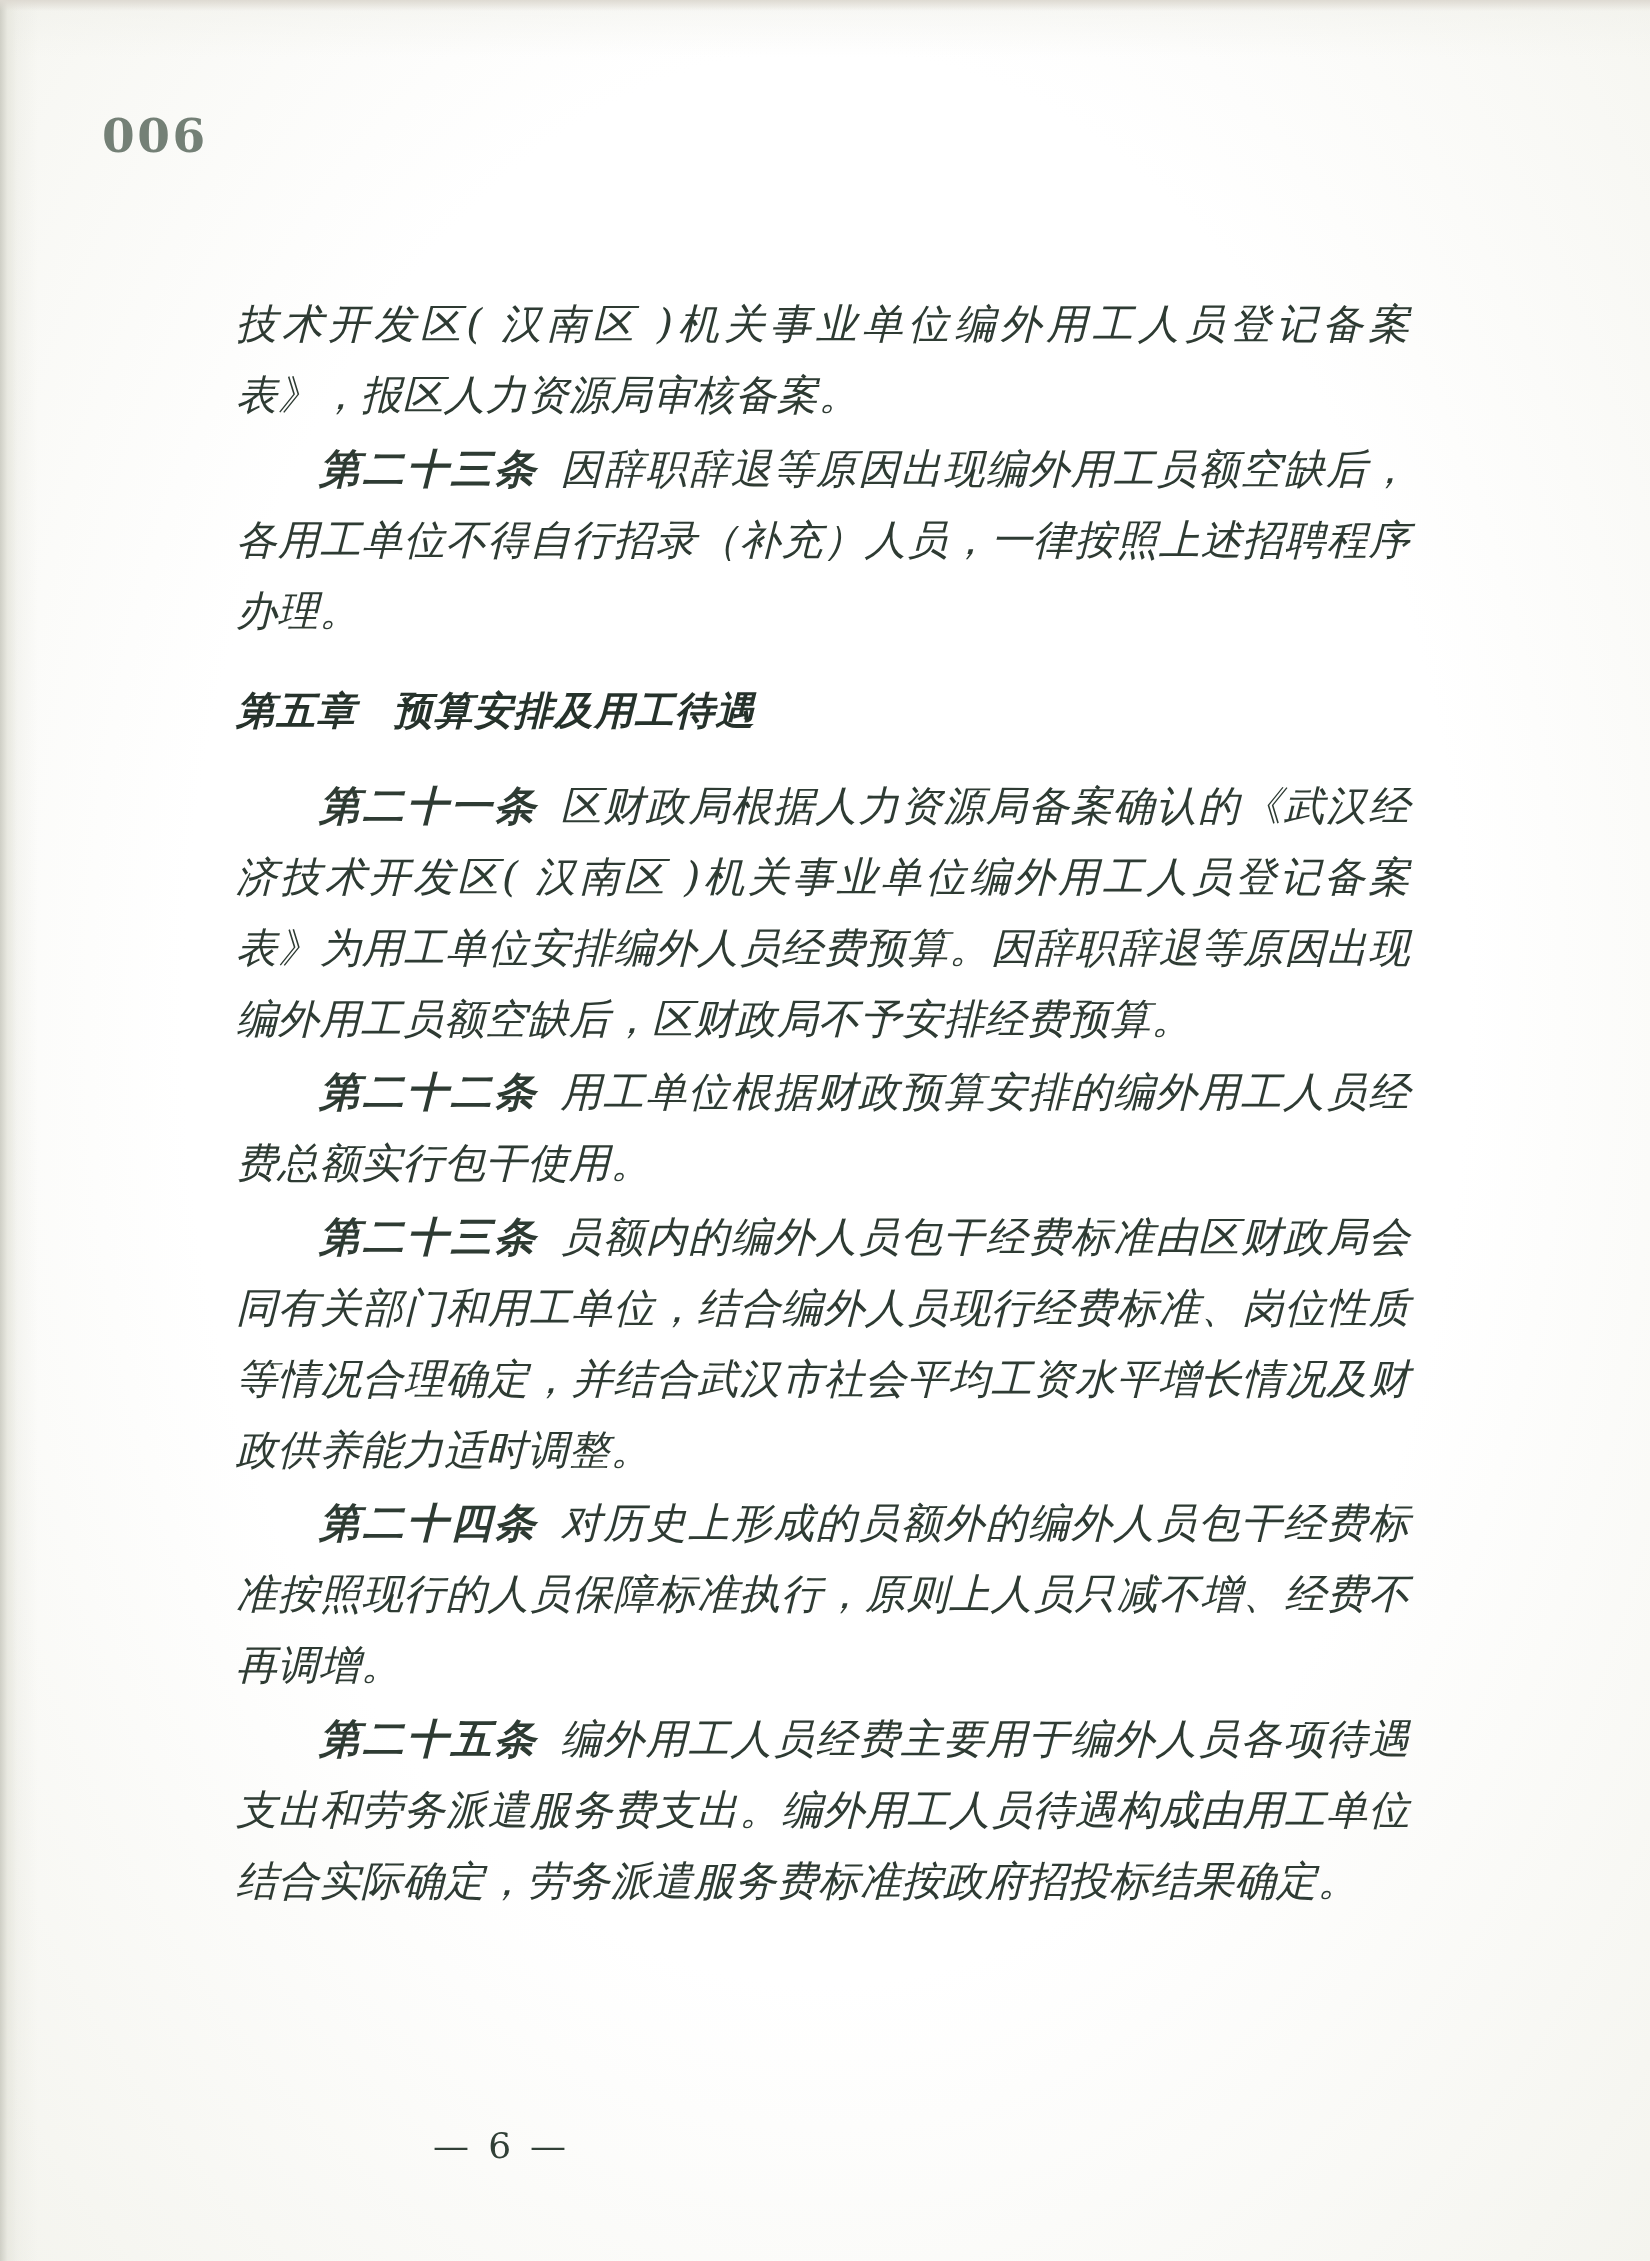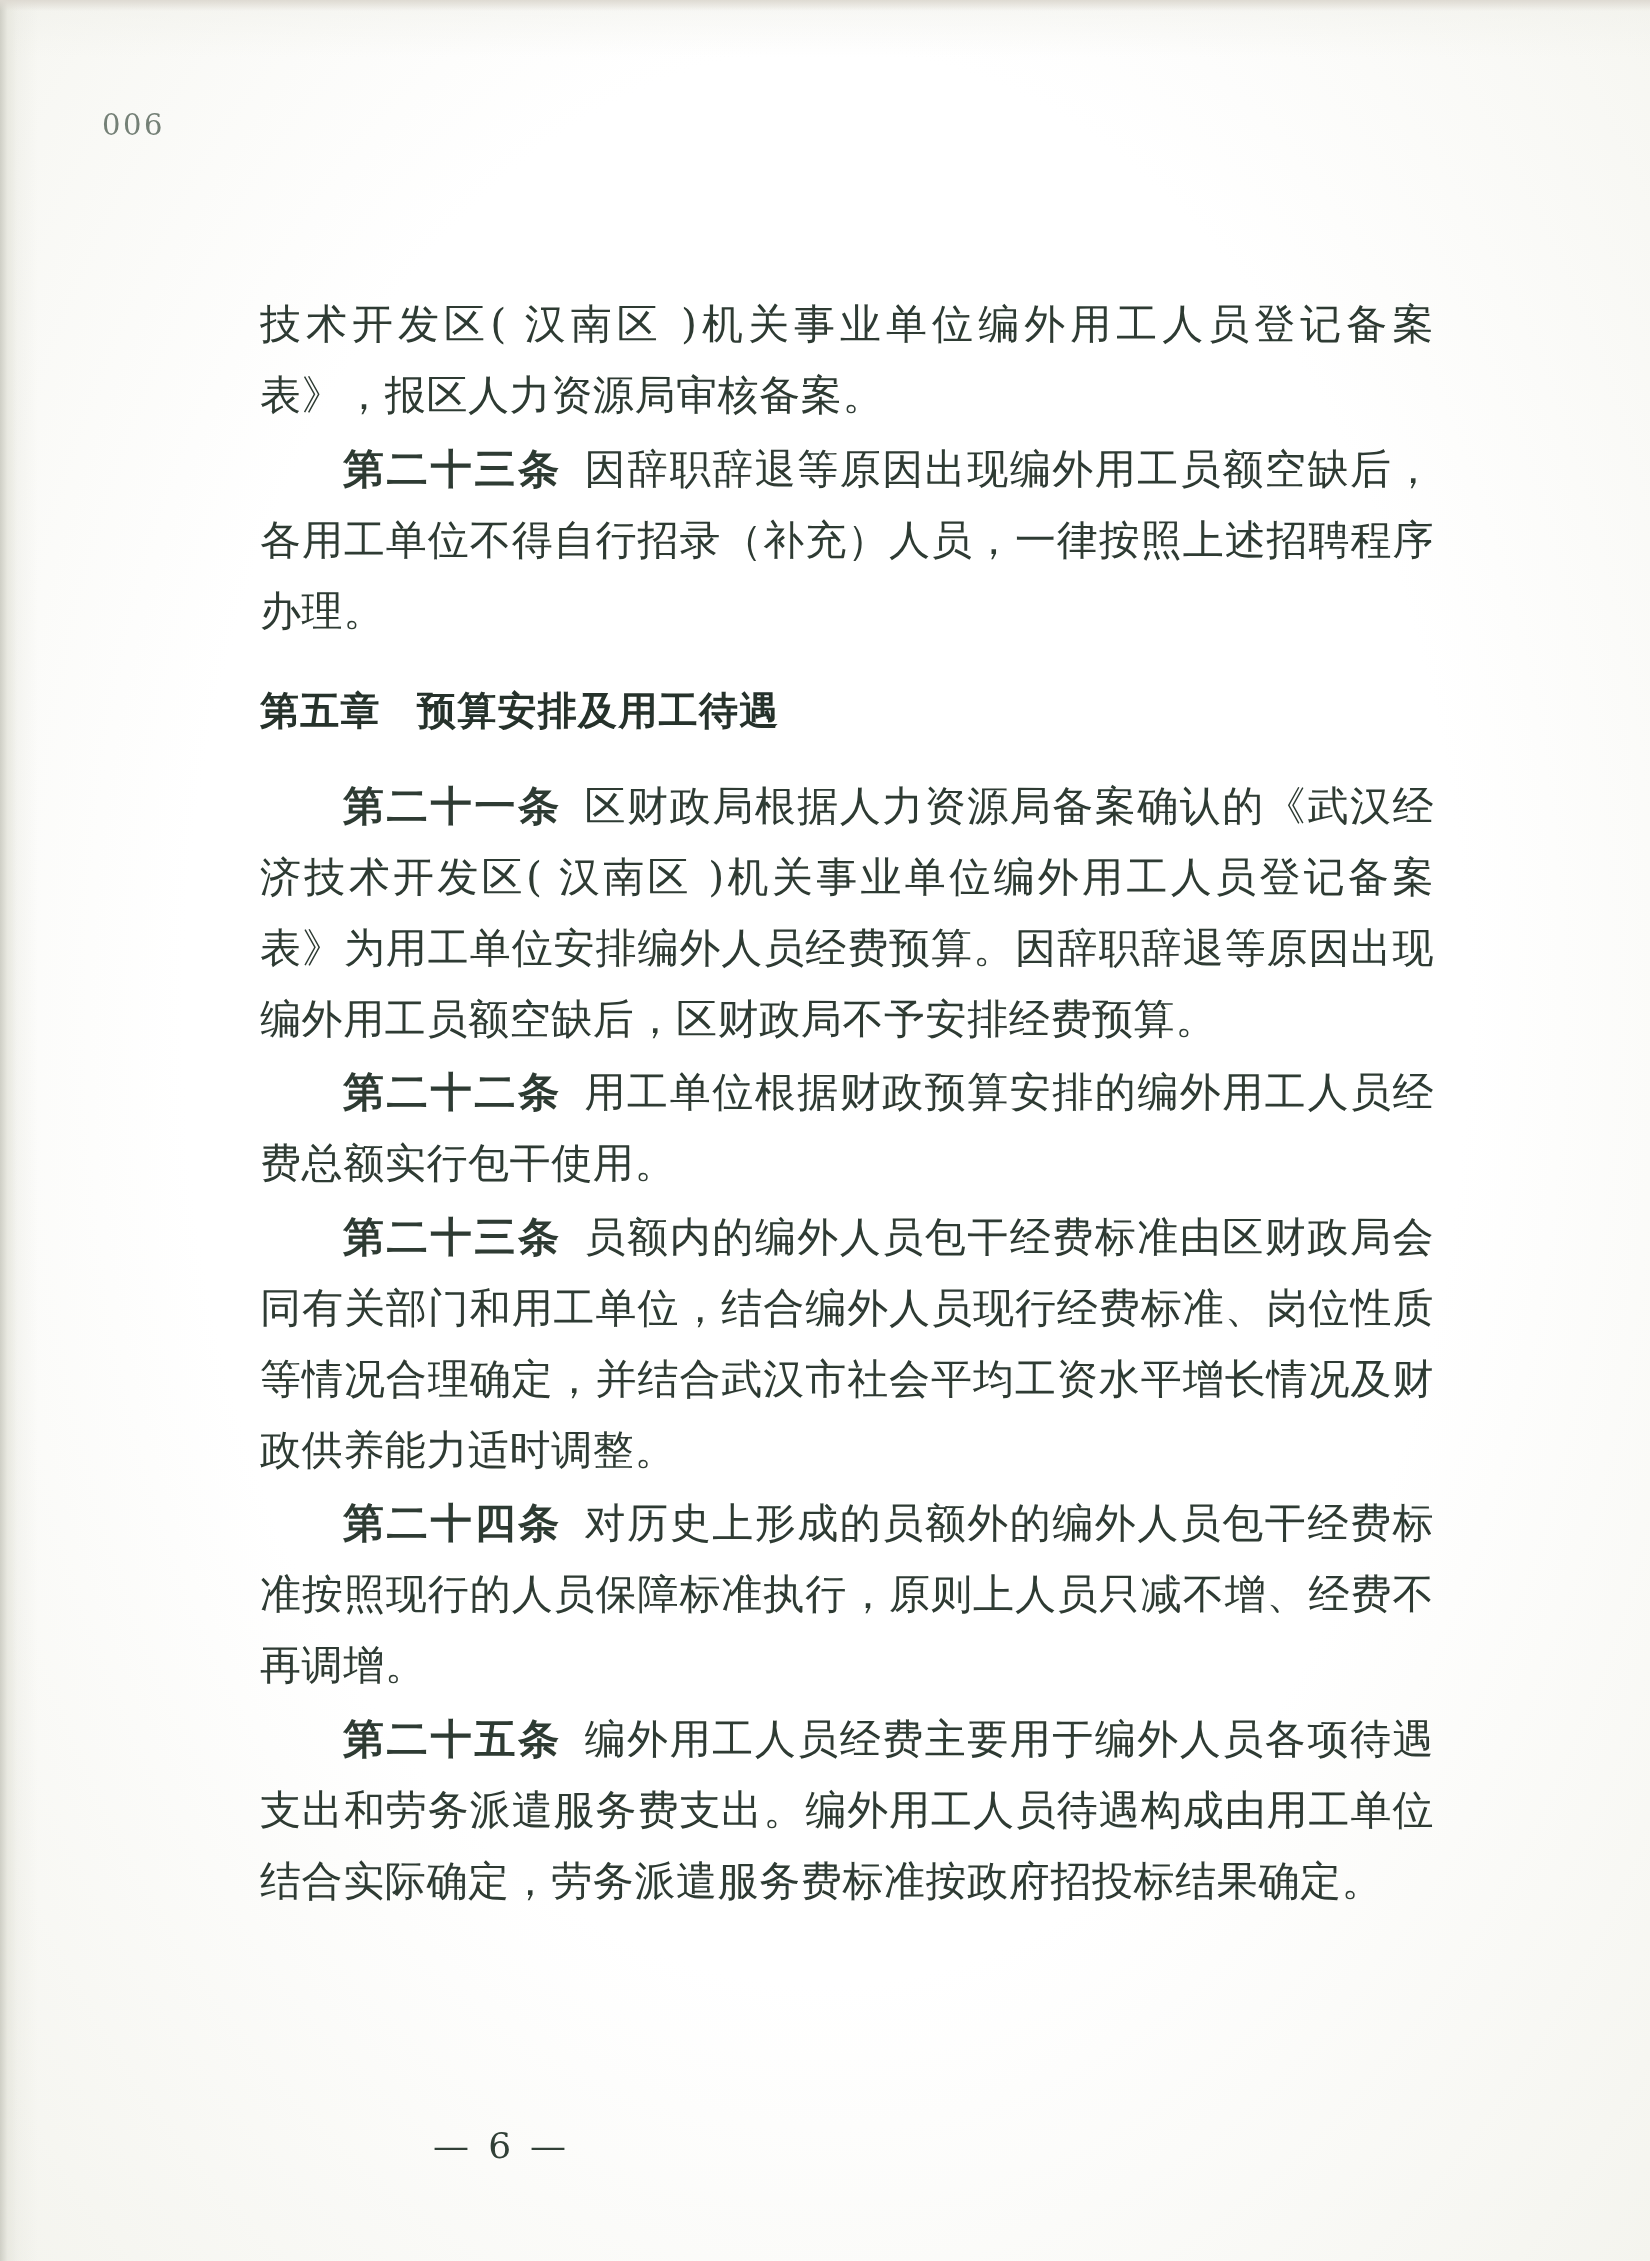--- a/index.html
+++ b/index.html
@@ -40,32 +40,33 @@
     height: 11.4px;
     background: linear-gradient(180deg, #dedad2 0%, rgba(255,255,255,0) 100%);
     pointer-events: none;
   }
 
   .folio-top {
     position: absolute;
     left: 102px;
     top: 108px;
     font-family: "DejaVu Serif", serif;
-    font-size: 29px;
+    font-size: 47px;
     letter-spacing: 2.5px;
     color: #5d6b60;
-    font-weight: 400;
+    font-weight: 700;
     opacity: 0.85;
   }
 
   .content {
     position: absolute;
-    left: 260px;
+    left: 236px;
     top: 289px;
     width: 1174px;
+    font-style: italic;
   }
 
   p.body-text {
     margin: 0 0 2.5px 0;
     font-family: "DejaVu Serif", "Liberation Serif", serif;
     font-size: 41px;
     line-height: 71px;
     color: #2e3b33;
     text-align: justify;
     text-justify: inter-ideograph;

